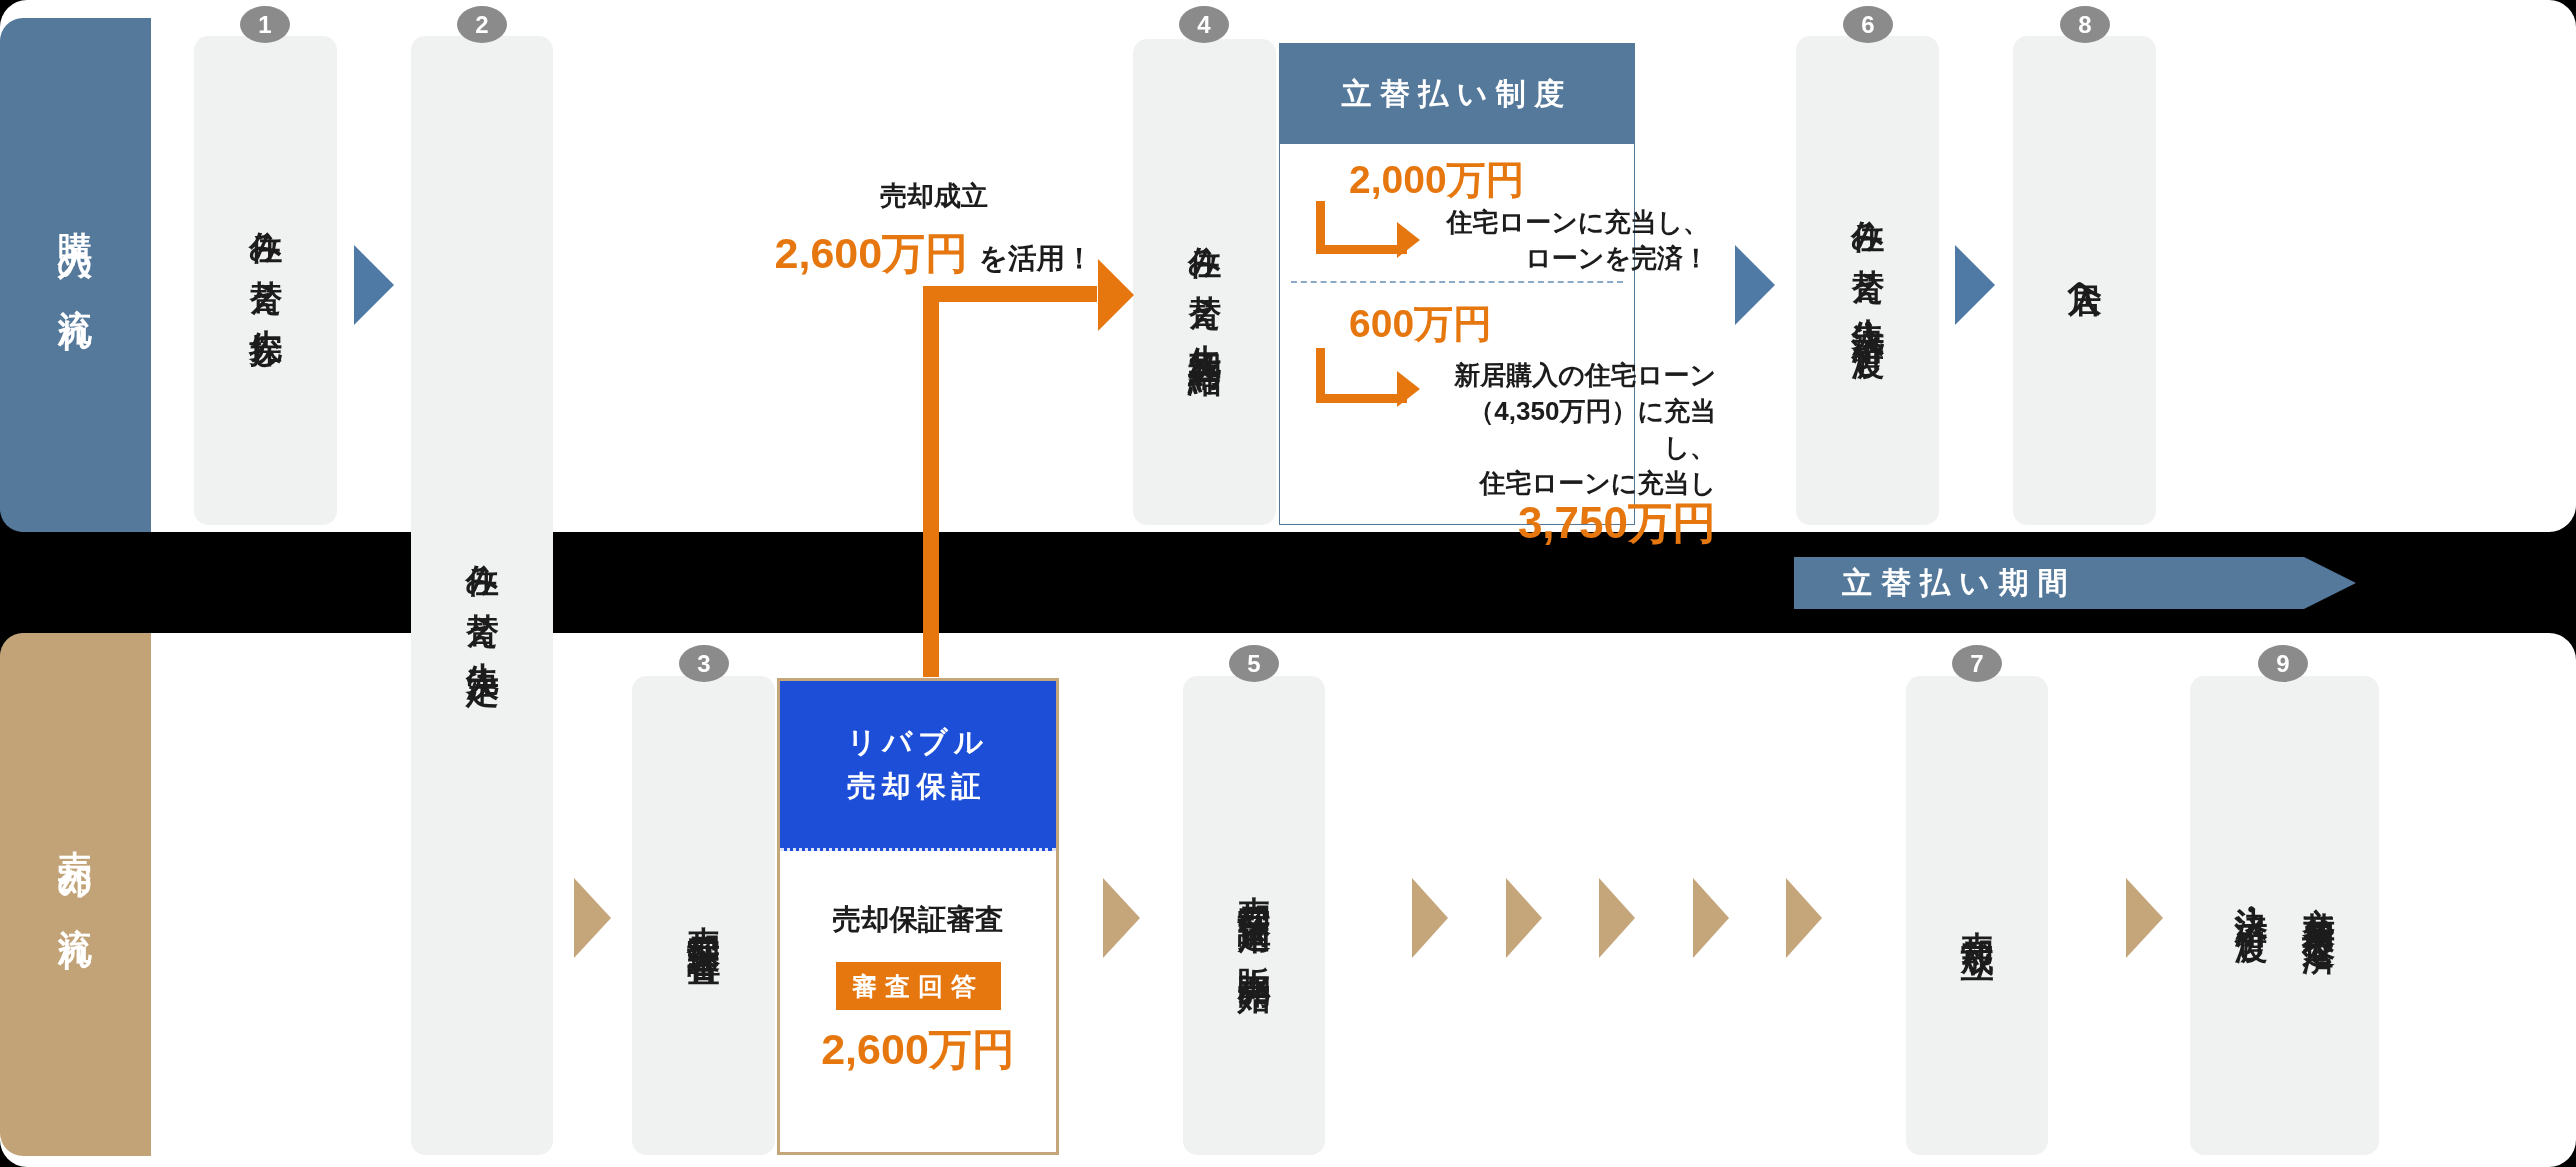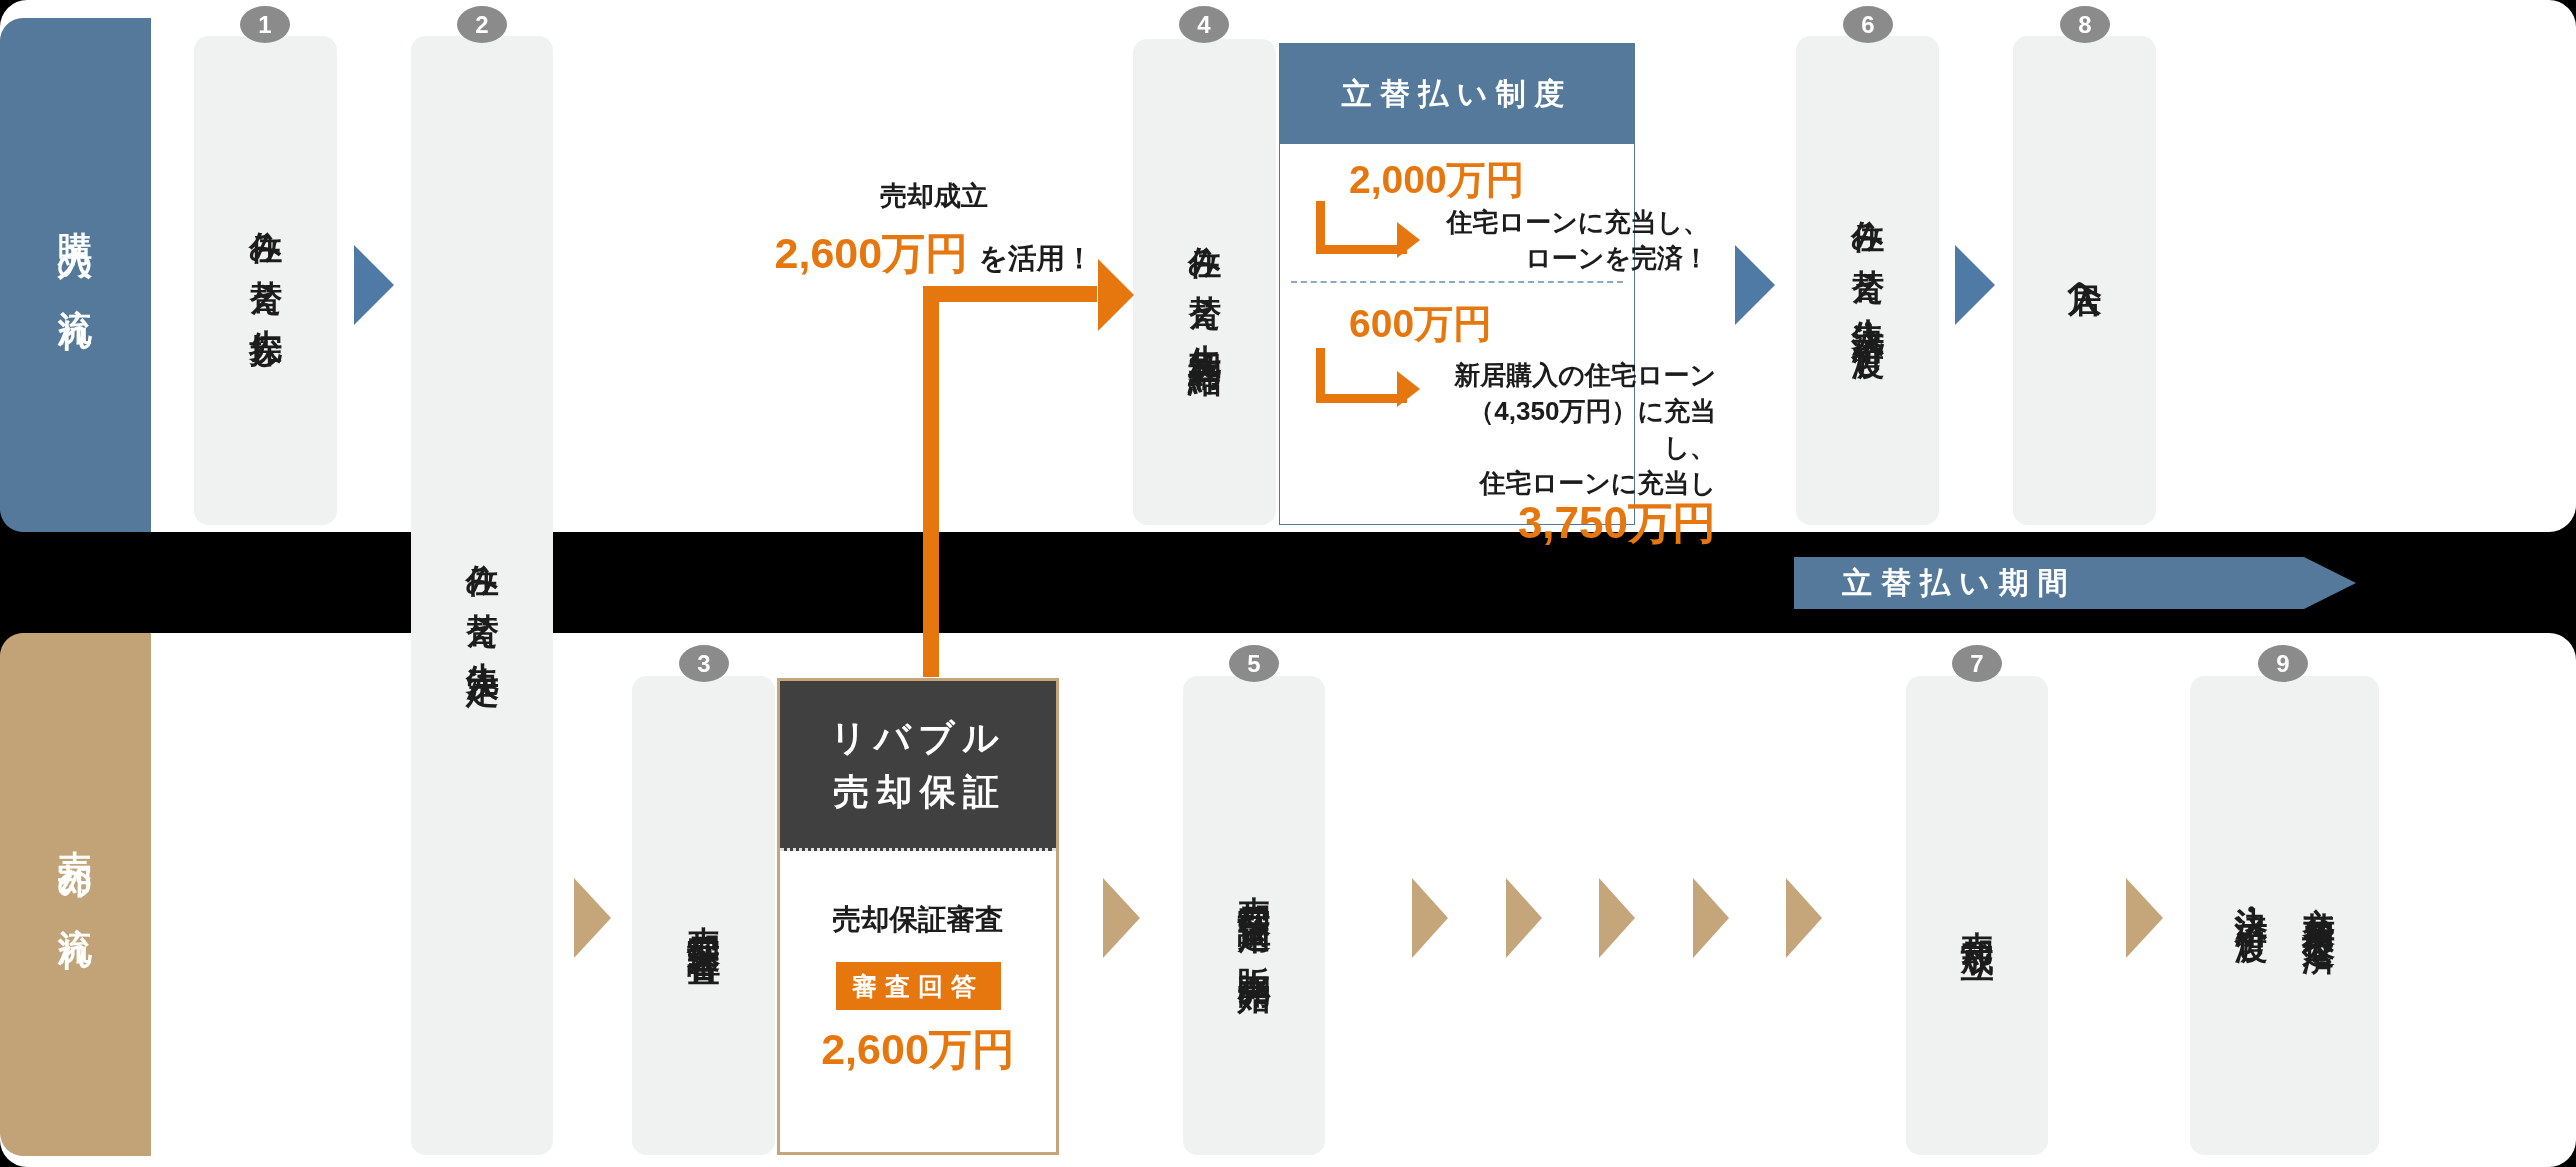--- a/index.html
+++ b/index.html
@@ -53,23 +53,23 @@
   .elbow-head { position:absolute; width:0; height:0; border-style:solid;
                 border-width:18px 0 18px 23px; border-color:transparent transparent transparent #E6770F; }
   .tk-desc { position:absolute; text-align:right; font-size:26px; font-weight:700;
              color:#1C1C1C; line-height:36px; }
   #tk-divider { position:absolute; left:10.7px; right:10.7px; top:237px; border-top:2.7px dashed #89A9C6; }
   #tk-amt2b { font-size:44px; font-weight:700; color:#E6770F; margin-top:3.6px; }
 
   
   #guarantee-box { position:absolute; left:777px; top:678px; width:282px; height:477px;
                    background:#fff; border:3.6px solid #C5A67B; box-sizing:border-box; z-index:4; }
-  #guarantee-box .hd { height:167px; background:#404040; border-bottom:3.6px dotted rgba(255,255,255,.85);
-                       display:flex; align-items:center; justify-content:center; text-align:right;
-                       color:#fff; font-size:36px; font-weight:700; letter-spacing:0.2em; line-height:1.5; }
+  #guarantee-box .hd { height:167px; background:#1d4ed8; border-bottom:3.6px dotted rgba(255,255,255,.85);
+                       display:flex; align-items:center; justify-content:center; text-align:left;
+                       color:#fff; font-size:29px; font-weight:700; letter-spacing:0.2em; line-height:1.5; }
   #guarantee-box .sub { margin-top:50px; text-align:center; font-size:28.5px; font-weight:700; color:#1C1C1C; }
   #guarantee-box .gbadge { margin:23px auto 0; width:165px; height:48px; background:#E6770F;
                            color:#fff; font-size:25px; font-weight:700; letter-spacing:0.32em;
                            display:flex; align-items:center; justify-content:center; }
   #guarantee-box .gamt { margin-top:10.7px; text-align:center; font-size:43px; font-weight:700; color:#E6770F; }
 
   
   #period-banner { position:absolute; left:1794px; top:557px; width:510px; height:52px;
                    background:#54799B; display:flex; align-items:center; z-index:3; }
   #period-banner .txt { color:#fff; font-size:30px; font-weight:700; letter-spacing:0.3em; padding-left:48px; }

